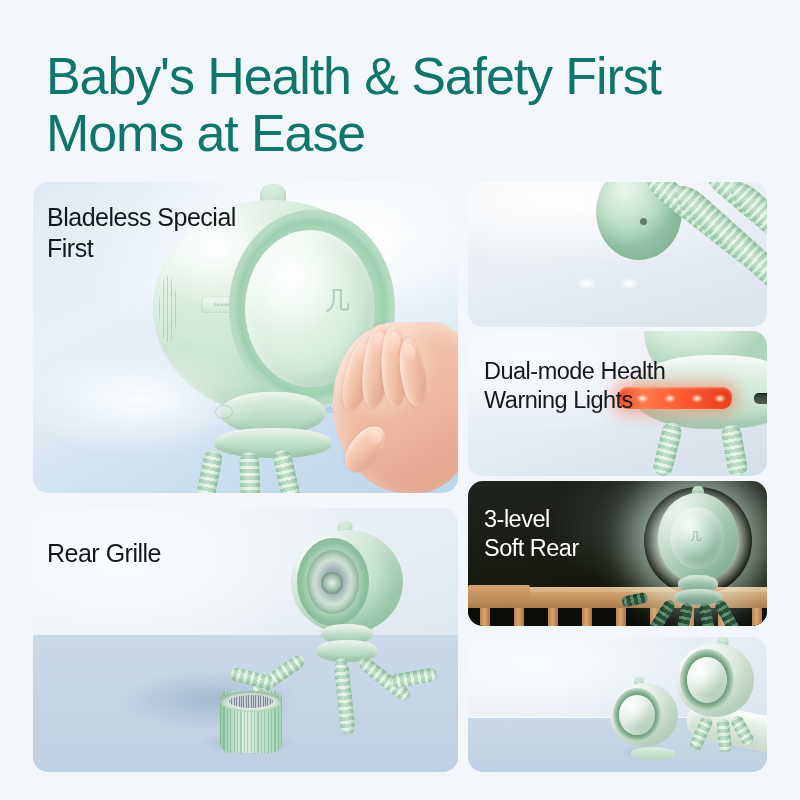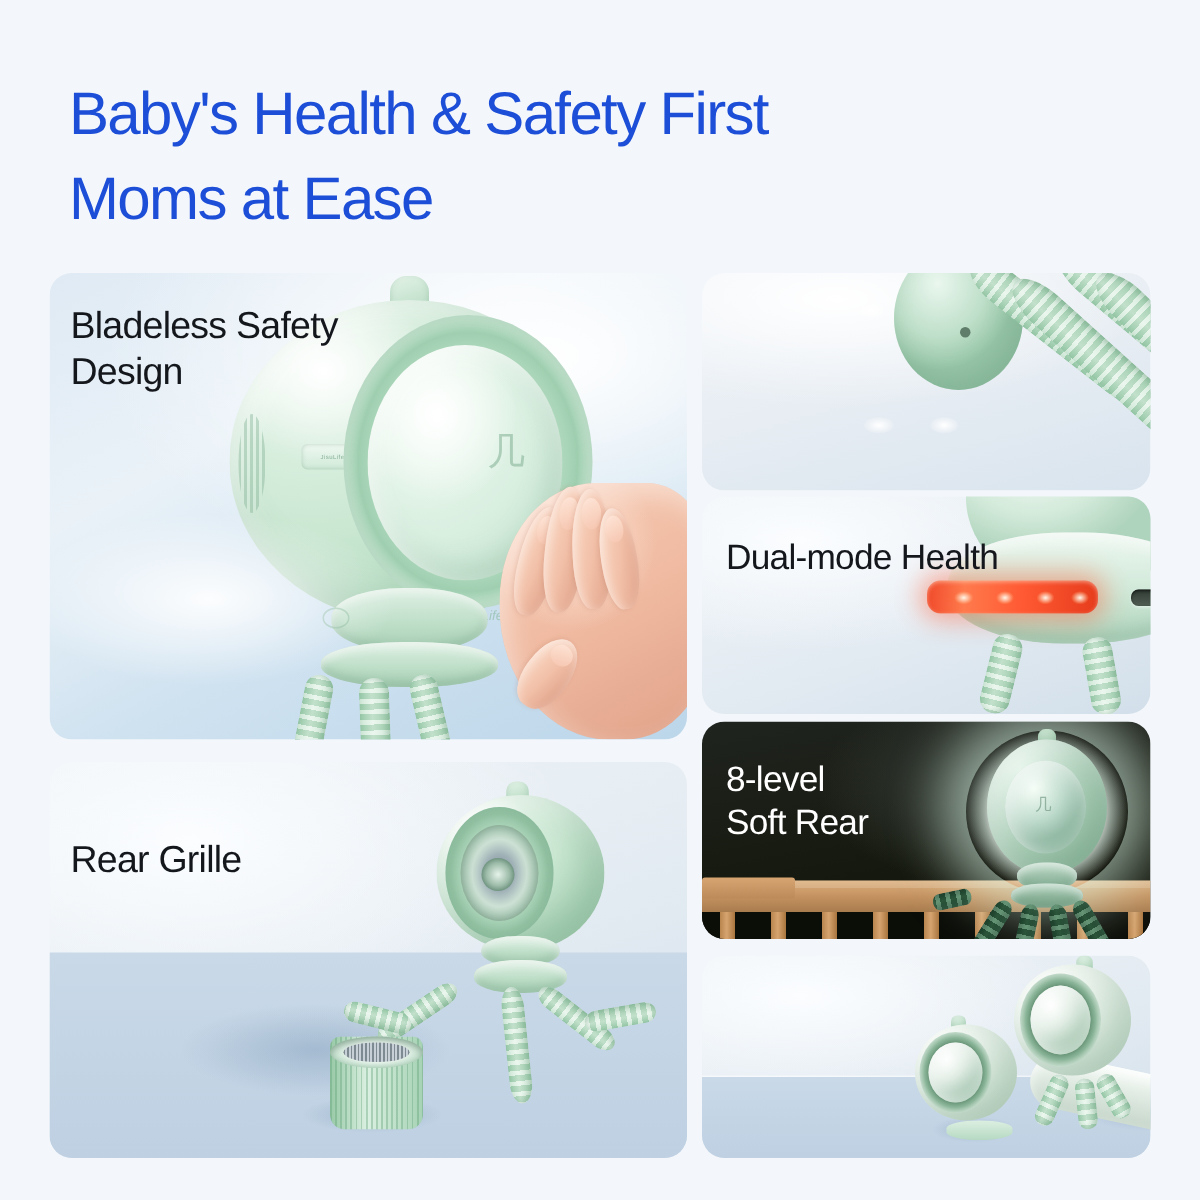--- a/index.html
+++ b/index.html
@@ -7,22 +7,22 @@
   body {
     background:#f3f7fb;
     font-family:"Liberation Sans", sans-serif;
     overflow:hidden;
     position:relative;
   }
 
   
   #headline {
     position:absolute; left:46px; top:48px; width:700px;
-    font-size:40px; line-height:57px; letter-spacing:-1.1px;
-    color:#1d4ed8; font-weight:400;
+    font-size:52px; line-height:57px; letter-spacing:-1.1px;
+    color:#0f766e; font-weight:400;
   }
   #headline .l2 { display:block; }
 
   
   .panel {
     position:absolute; border-radius:15px; overflow:hidden;
   }
   .plabel {
     position:absolute; z-index:40; color:#14171c;
     font-size:25px; line-height:31px; letter-spacing:-0.5px;
@@ -294,22 +294,22 @@
       <div class="finger" style="left:73px; top:16px; width:24px; height:68px; transform:rotate(-9deg);">
         <div class="nail"></div>
       </div>
       <div class="finger" style="left:2px; top:96px; width:30px; height:52px; transform:rotate(36deg);">
         <div class="nail"></div>
       </div>
     </div>
   </div>
 
   <div class="plabel" style="left:14px; top:20px;">
-    <span>Bladeless Safety</span><br>
-    <span>Design</span>
+    <span>Bladeless Special</span><br>
+    <span>First</span>
   </div>
 </div>
 
 <div class="panel bg-studio" id="p2" style="left:468px; top:182px; width:299px; height:145px;">
   <div class="scene">
     <div style="position:absolute; left:128px; top:-18px; width:86px; height:96px; border-radius:50%;
                 background:radial-gradient(60% 60% at 34% 26%,#eaf7ee 0%,#bedfc9 62%,#97c6a8 100%);
                 box-shadow:inset -6px -8px 16px rgba(100,150,120,.35);"></div>
     <div style="position:absolute; left:172px; top:36px; width:7px; height:7px; border-radius:50%;
                 background:#5f7d6a;"></div>
@@ -345,20 +345,21 @@
     </div>
 
     <div id="usbc" style="left:286px; top:62px; width:30px; height:11px;"></div>
 
     <div class="leg" style="left:196px; top:92px; width:20px; height:54px; transform:rotate(14deg);"></div>
     <div class="leg" style="left:252px; top:94px; width:20px; height:52px; transform:rotate(-10deg);"></div>
   </div>
 
   <div class="plabel sm" style="left:16px; top:26px;">
     <span>Dual-mode Health</span><br>
+    <span>Warning Lights</span>
   </div>
 </div>
 
 <div class="panel bg-dark" id="p4" style="left:468px; top:481px; width:299px; height:145px;">
   <div class="scene">
 
     <div id="glow-ring" style="left:176px; top:6px; width:108px; height:108px;"></div>
 
     <div class="fan" style="left:190px; top:12px; width:80px; height:90px; z-index:8;">
       <div class="knob" style="top:-7px; width:12px; height:12px; background:linear-gradient(160deg,#cfe8d6,#9cc3a8);"></div>
@@ -387,21 +388,21 @@
       <div class="slat" style="left:148px; top:0; bottom:0;"></div>
       <div class="slat" style="left:182px; top:0; bottom:0;"></div>
       <div class="slat" style="left:216px; top:0; bottom:0;"></div>
       <div class="slat" style="left:250px; top:0; bottom:0;"></div>
       <div class="slat" style="left:284px; top:0; bottom:0;"></div>
     </div>
     <div id="crib-left" style="left:0; top:104px; width:62px; height:14px;"></div>
   </div>
 
   <div class="plabel light sm" style="left:16px; top:24px;">
-    <span>8-level</span><br>
+    <span>3-level</span><br>
     <span>Soft Rear</span>
   </div>
 </div>
 
 <div class="panel bg-cool" id="p5" style="left:33px; top:508px; width:425px; height:264px;">
   <div class="scene">
     <div class="floor" style="height:52%;"></div>
     <div class="shadow-blob" style="left:52px; top:150px; width:250px; height:84px;"></div>
     <div class="shadow-blob" style="left:150px; top:218px; width:130px; height:34px;"></div>
 
@@ -427,21 +428,21 @@
       <div class="leg" style="left:92px; top:58px; width:14px; height:48px; transform:rotate(-100deg);"></div>
     </div>
 
     <div id="grille-cyl" style="left:187px; top:183px; width:62px; height:62px;">
       <div class="shell"></div>
       <div class="top"></div>
       <div class="mesh"></div>
     </div>
   </div>
 
-  <div class="plabel" style="left:14px; top:30px;margin-top:20px;">
+  <div class="plabel" style="left:14px; top:30px;">
     <span>Rear Grille</span><br>
   </div>
 </div>
 
 <div class="panel bg-cool" id="p6" style="left:468px; top:637px; width:299px; height:135px;">
   <div class="scene">
     <div class="floor" style="height:40%;"></div>
     <div class="floorline" style="bottom:40%;"></div>
     <div class="shadow-blob" style="left:240px; top:86px; width:110px; height:36px;"></div>
     <div class="shadow-blob" style="left:142px; top:104px; width:78px; height:24px;"></div>

